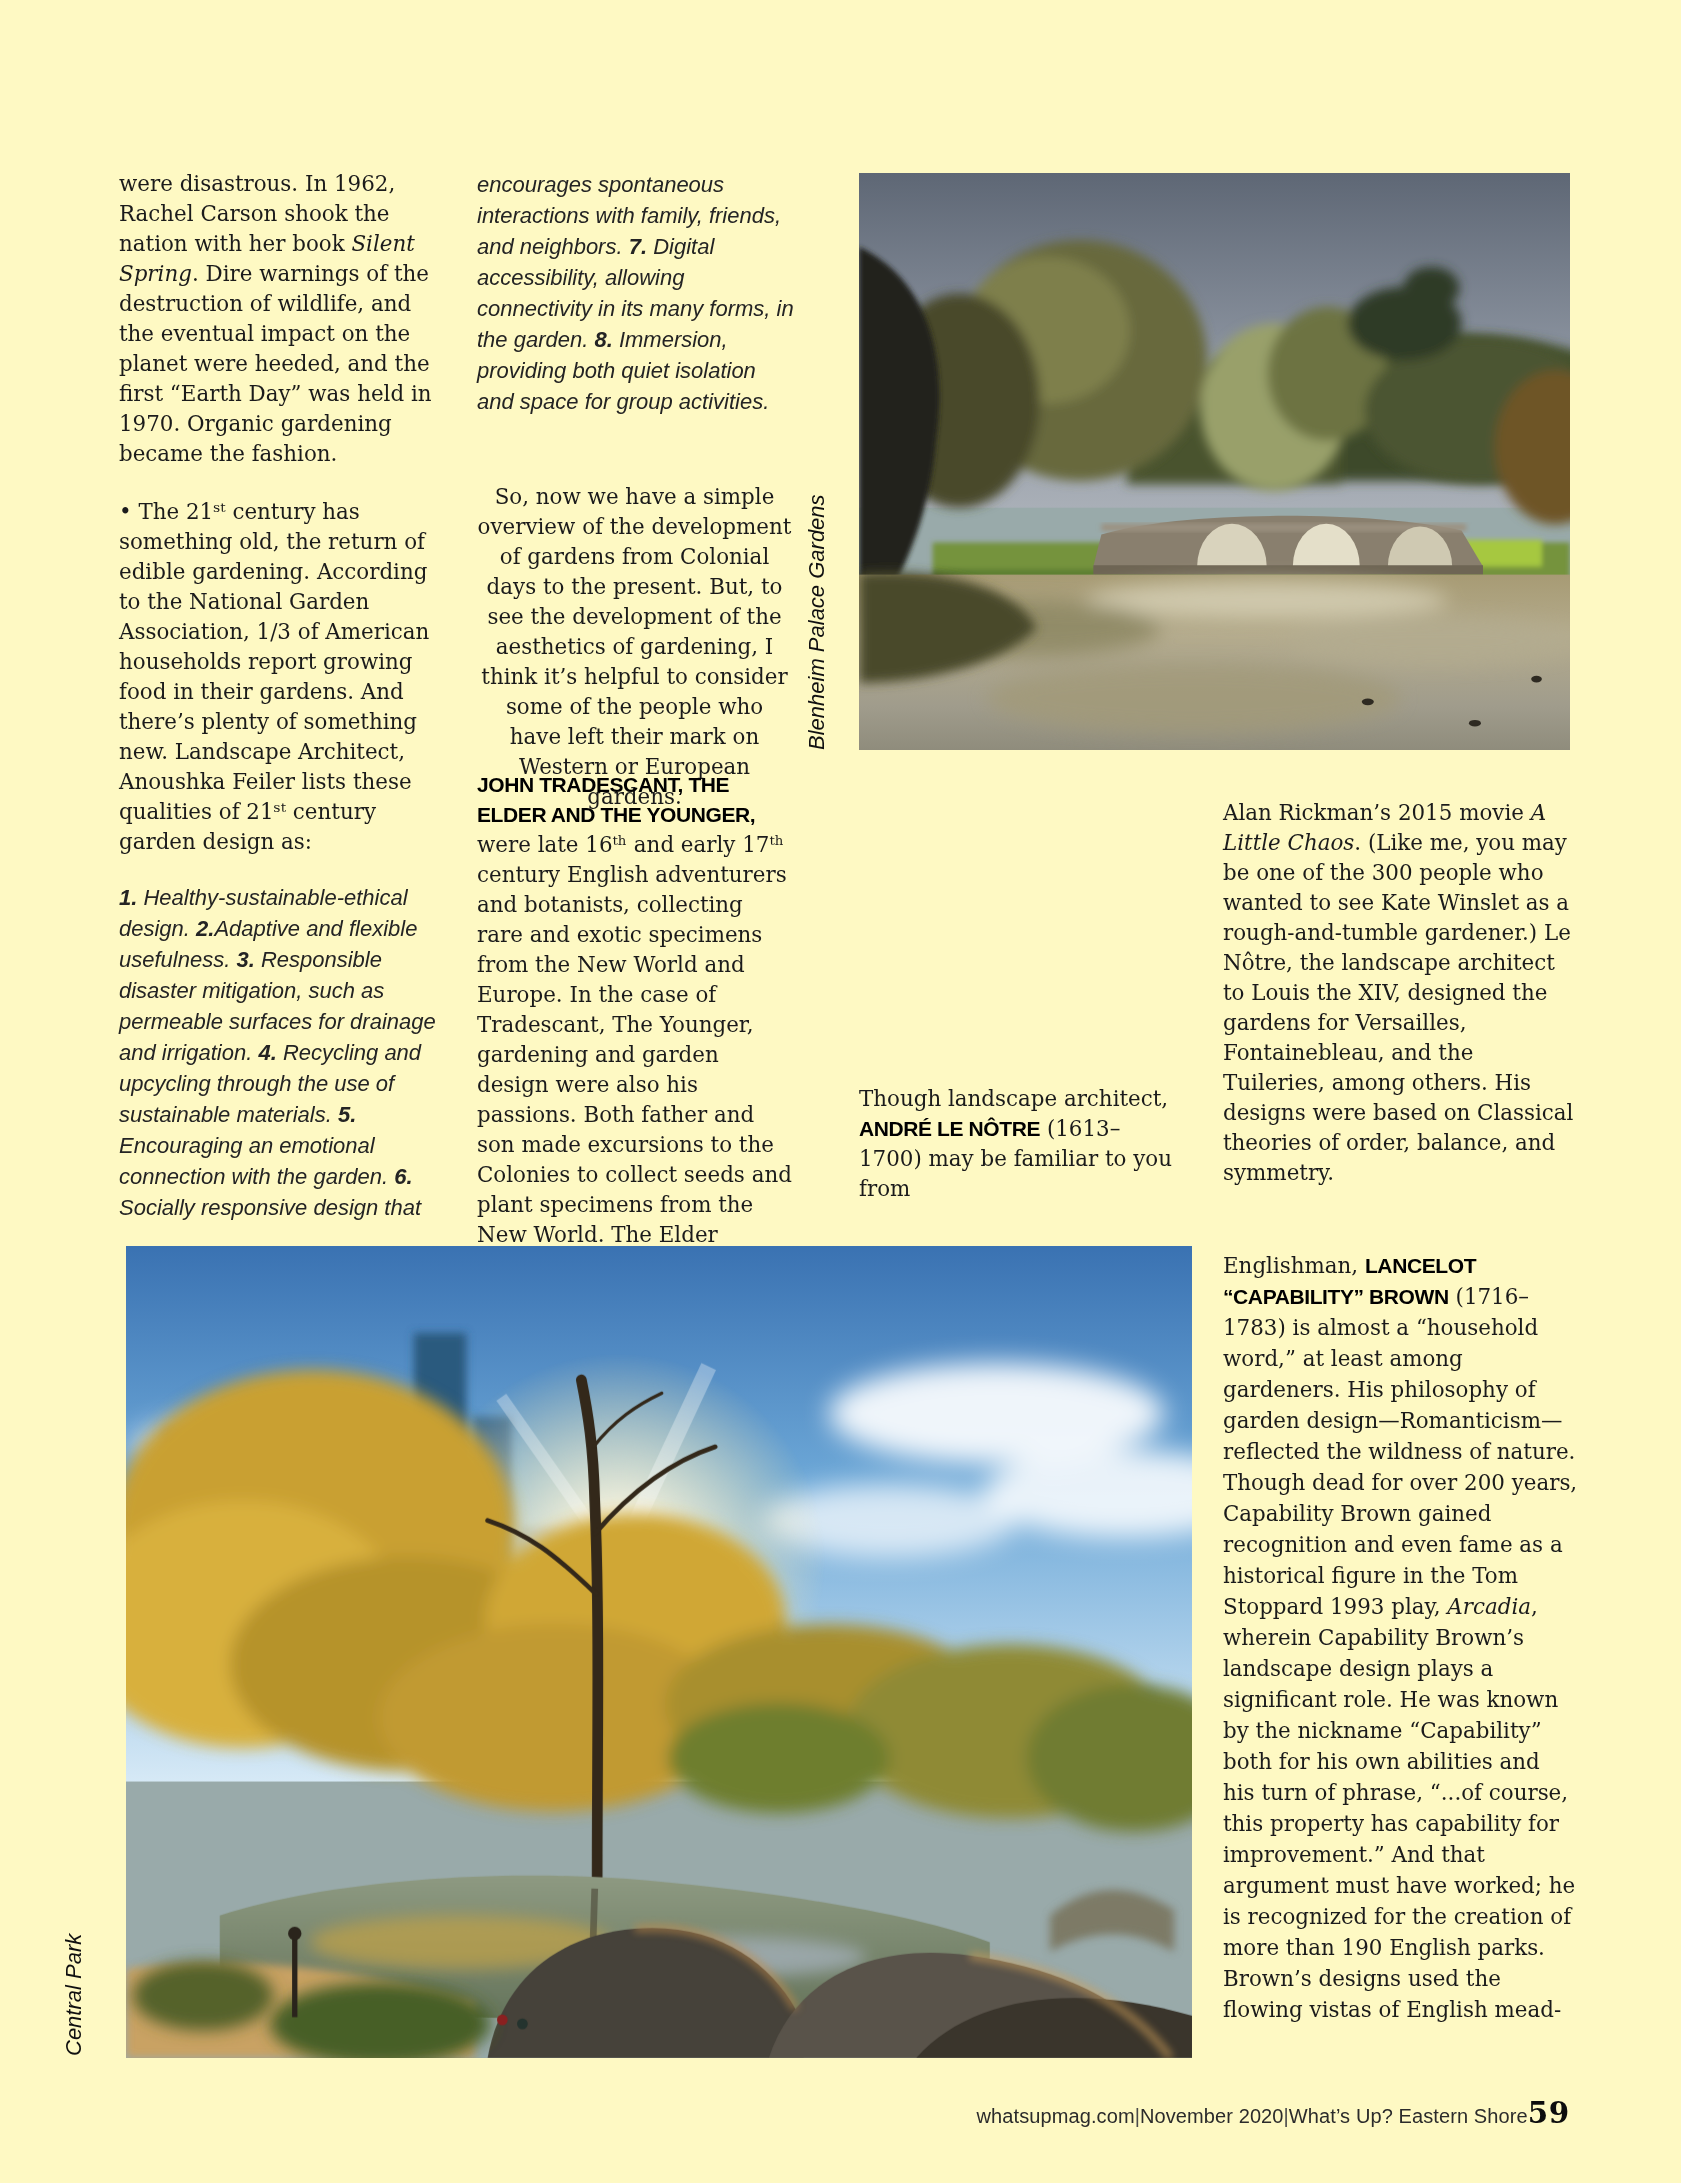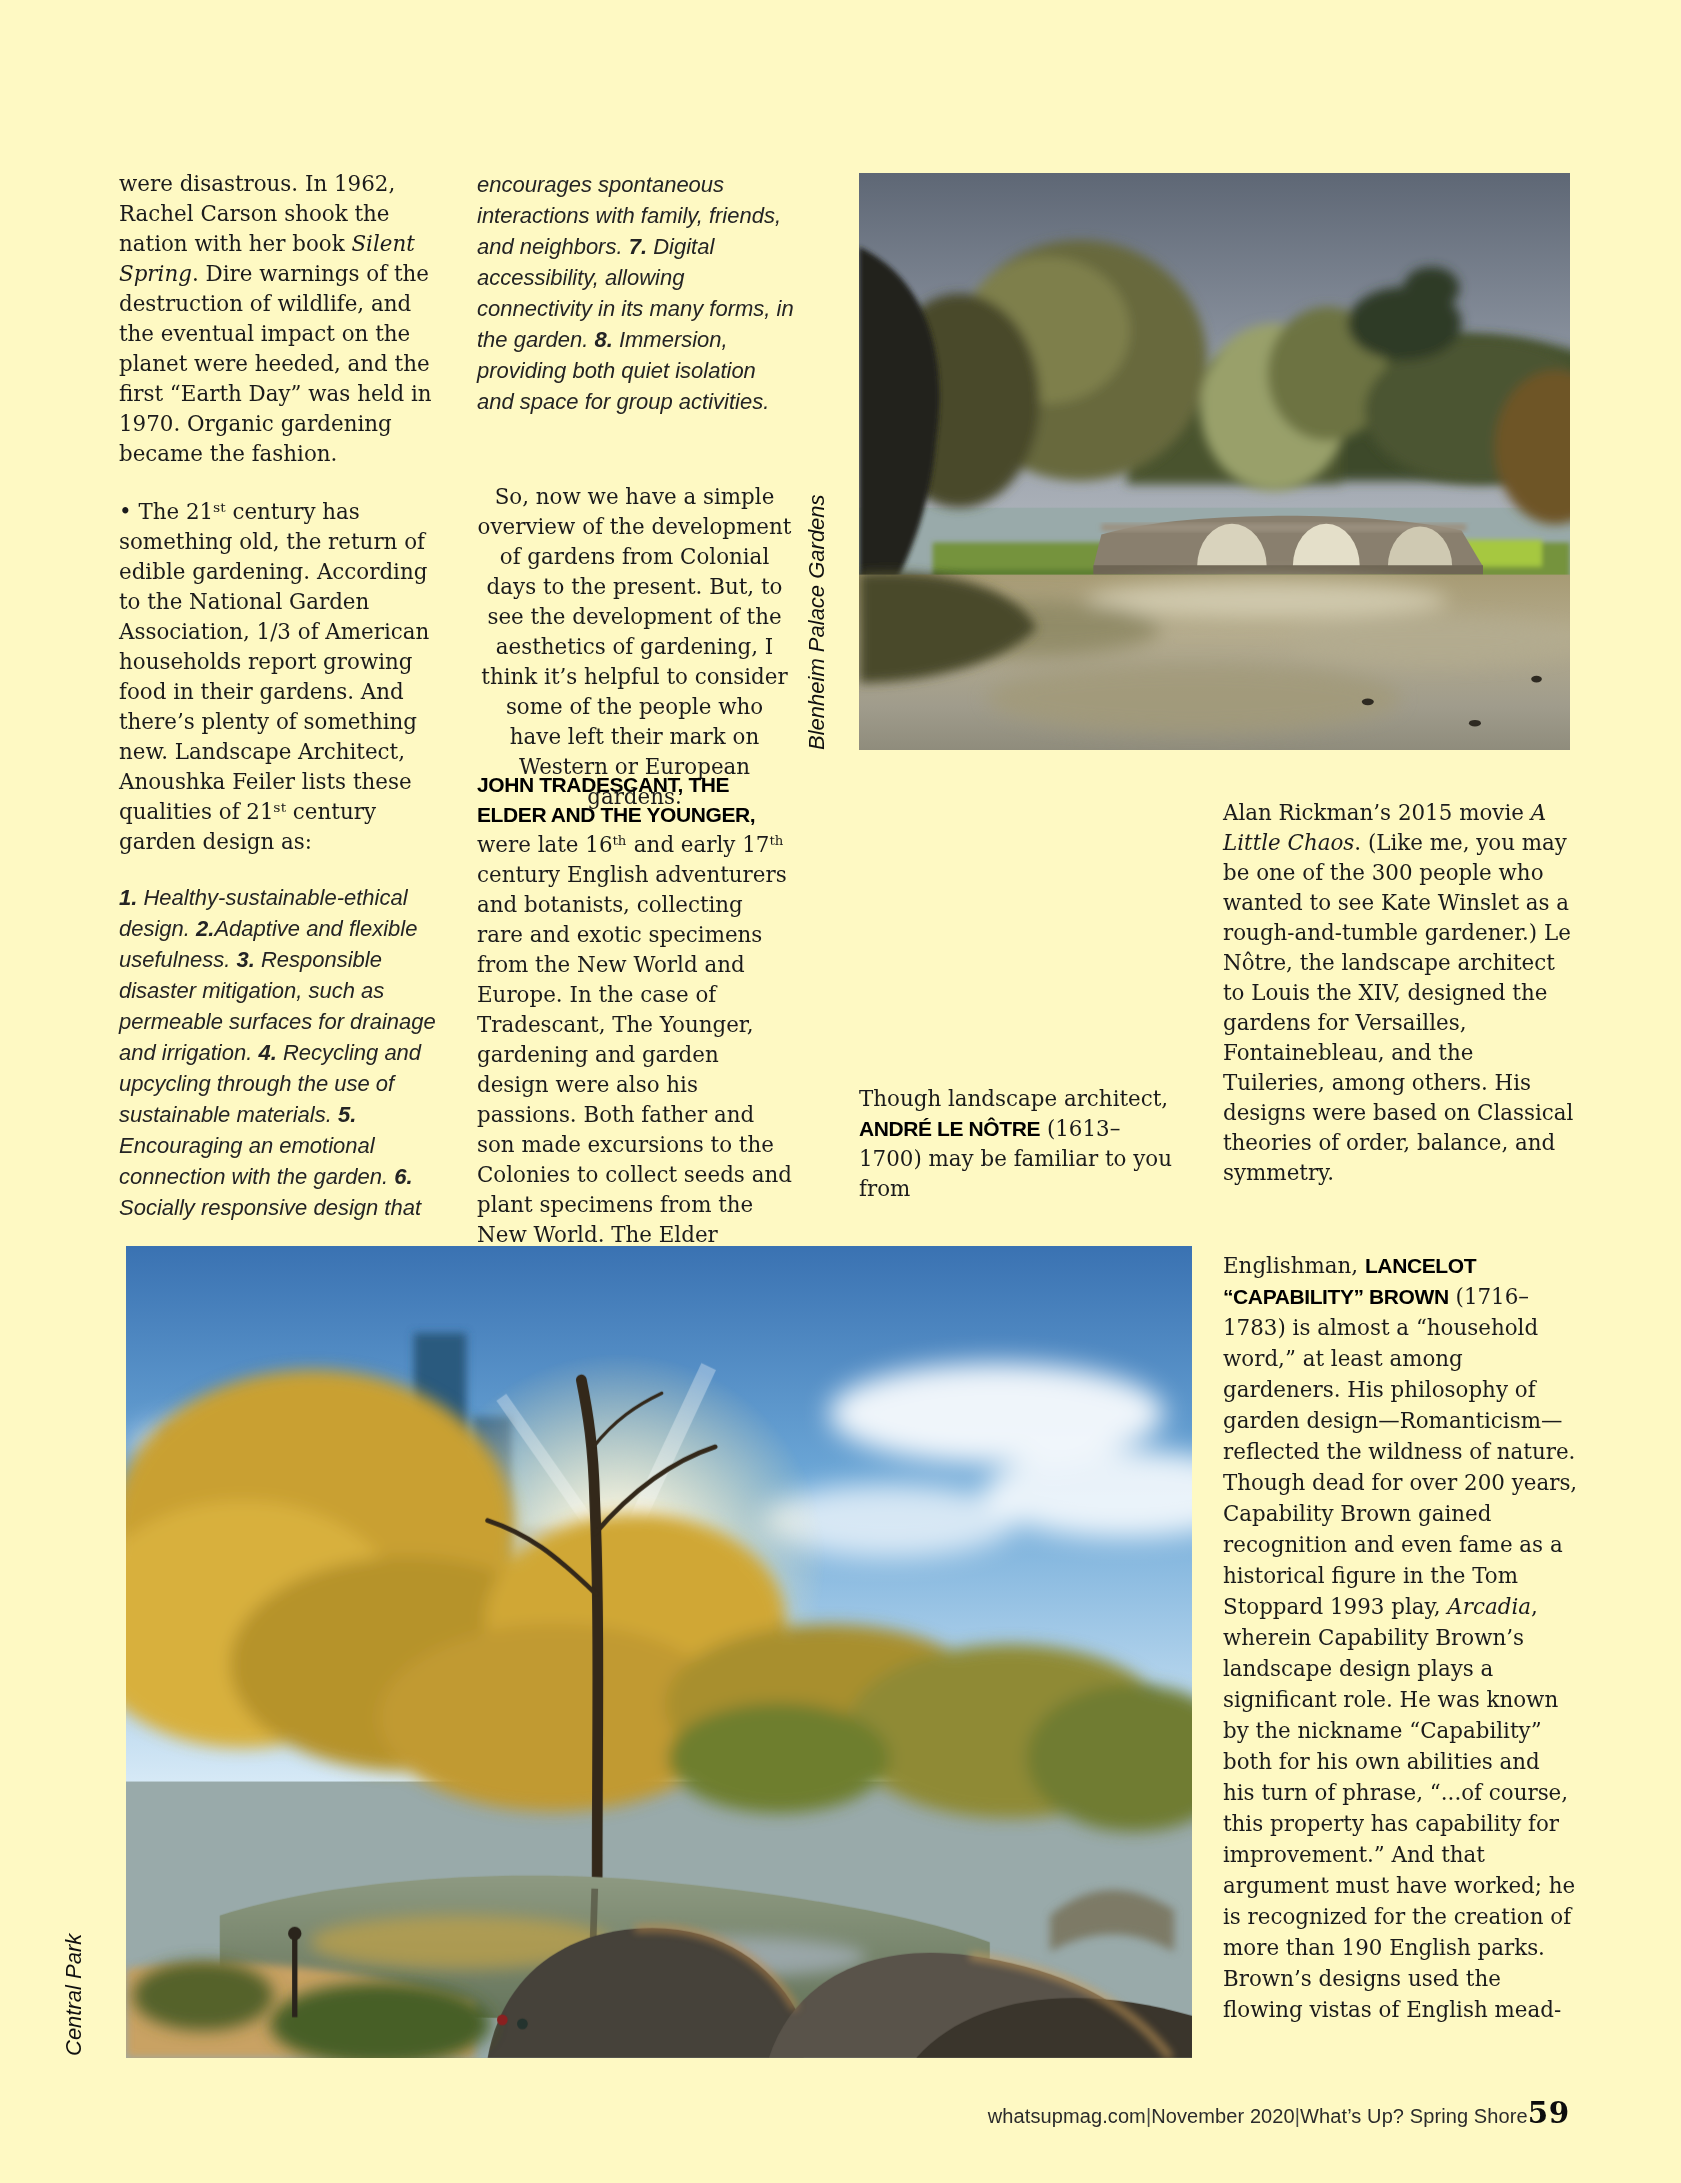--- a/index.html
+++ b/index.html
@@ -219,18 +219,18 @@
       </g>
     </svg>
   </figure>
   <div class="caption-vert" style="left:87px; top:2029px;"><span>Central Park</span></div>
 
   <div class="footer">
     <span>whatsupmag.com</span>
     <span class="divider">|</span>
     <span>November 2020</span>
     <span class="divider">|</span>
-    <span>What’s Up? Spring Shore</span>
+    <span>What’s Up? Eastern Shore</span>
     <span class="pagenum">59</span>
   </div>
 
 </div>
 
 
 </body></html>

